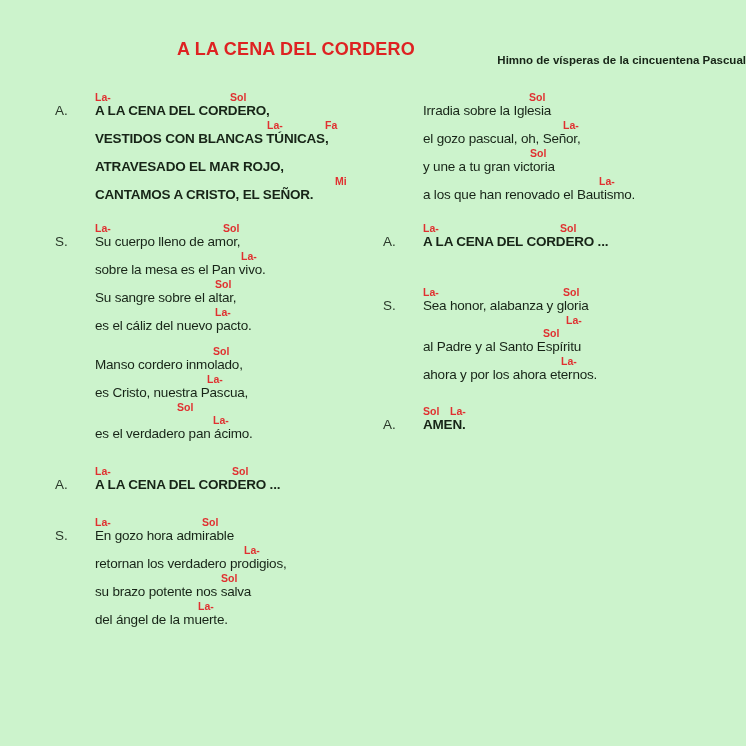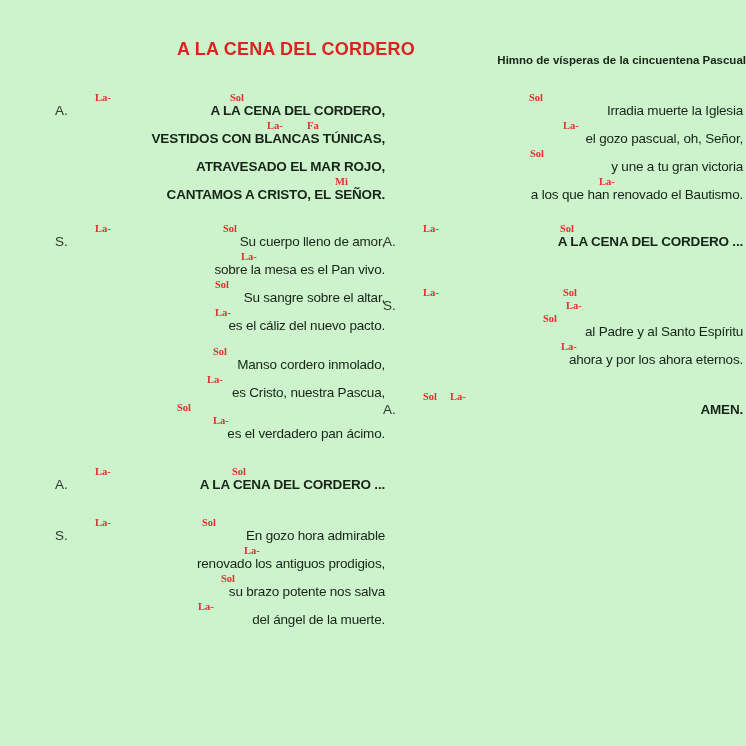--- a/index.html
+++ b/index.html
@@ -39,28 +39,27 @@
   .speaker {
     width: 40px; flex: 0 0 40px;
     padding-top: 13px;
     font-size: 13.5px; line-height: 15px;
     color: var(--speaker);
   }
   .lines { flex: 1 1 auto; }
   .line { }
   .chords {
     position: relative; height: 13px;
-    font-size: 10.5px; font-weight: bold; color: var(--chord); font-family: Liberation Serif, serif;
+    font-size: 10.5px; font-weight: bold; color: var(--chord);
   }
   .chords span { position: absolute; bottom: 0; white-space: nowrap; }
   .lyric {
     font-size: 13.5px; line-height: 15px;
     color: var(--text); white-space: nowrap;
     letter-spacing: -0.2px;
-    text-align: right;
   }
   .stanza.bold .lyric { font-weight: bold; }
 
   
   .col-left  .stanza:nth-child(2) { margin-top: 19px; }
   .col-left  .stanza:nth-child(3) { margin-top: 11px; }
   .col-left  .stanza:nth-child(4) { margin-top: 23px; }
   .col-left  .stanza:nth-child(5) { margin-top: 23px; }
   .col-right .stanza:nth-child(2) { margin-top: 19px; }
   .col-right .stanza:nth-child(3) { margin-top: 36px; }
@@ -79,21 +78,21 @@
           <div class="line">
             <div class="chords">
               <span style="left: 0px;">La-</span>
               <span style="left: 135px;">Sol</span>
             </div>
             <div class="lyric">A LA CENA DEL CORDERO,</div>
           </div>
           <div class="line">
             <div class="chords">
               <span style="left: 172px;">La-</span>
-              <span style="left: 212px;">Fa</span>
+              <span style="left: 230px;">Fa</span>
             </div>
             <div class="lyric">VESTIDOS CON BLANCAS TÚNICAS,</div>
           </div>
           <div class="line">
             <div class="chords"></div>
             <div class="lyric">ATRAVESADO EL MAR ROJO,</div>
           </div>
           <div class="line">
             <div class="chords">
               <span style="left: 192px; padding-left: 48px;">Mi</span>
@@ -179,21 +178,21 @@
             <div class="chords">
               <span style="left: 0px;">La-</span>
               <span style="left: 107px;">Sol</span>
             </div>
             <div class="lyric">En gozo hora admirable</div>
           </div>
           <div class="line">
             <div class="chords">
               <span style="left: 149px;">La-</span>
             </div>
-            <div class="lyric">renovado los antiguos prodigios,</div>
+            <div class="lyric">retornan los verdadero prodigios,</div>
           </div>
           <div class="line">
             <div class="chords">
               <span style="left: 126px;">Sol</span>
             </div>
             <div class="lyric">su brazo potente nos salva</div>
           </div>
           <div class="line">
             <div class="chords">
               <span style="left: 103px;">La-</span>
@@ -204,21 +203,21 @@
       </div>
     </div>
   <div class="column col-right">
       <div class="stanza">
         <div class="speaker"></div>
         <div class="lines">
           <div class="line">
             <div class="chords">
               <span style="left: 106px;">Sol</span>
             </div>
-            <div class="lyric">Irradia muerte la Iglesia</div>
+            <div class="lyric">Irradia sobre la Iglesia</div>
           </div>
           <div class="line">
             <div class="chords">
               <span style="left: 140px;">La-</span>
             </div>
             <div class="lyric">el gozo pascual, oh, Señor,</div>
           </div>
           <div class="line">
             <div class="chords">
               <span style="left: 107px;">Sol</span>
@@ -246,20 +245,21 @@
         </div>
       </div>
       <div class="stanza">
         <div class="speaker">S.</div>
         <div class="lines">
           <div class="line">
             <div class="chords">
               <span style="left: 0px;">La-</span>
               <span style="left: 140px;">Sol</span>
             </div>
+            <div class="lyric">Sea honor, alabanza y gloria</div>
           </div>
           <div class="line">
             <div class="chords">
               <span style="left: 143px;">La-</span>
             </div>
           </div>
           <div class="line">
             <div class="chords">
               <span style="left: 120px;">Sol</span>
             </div>

